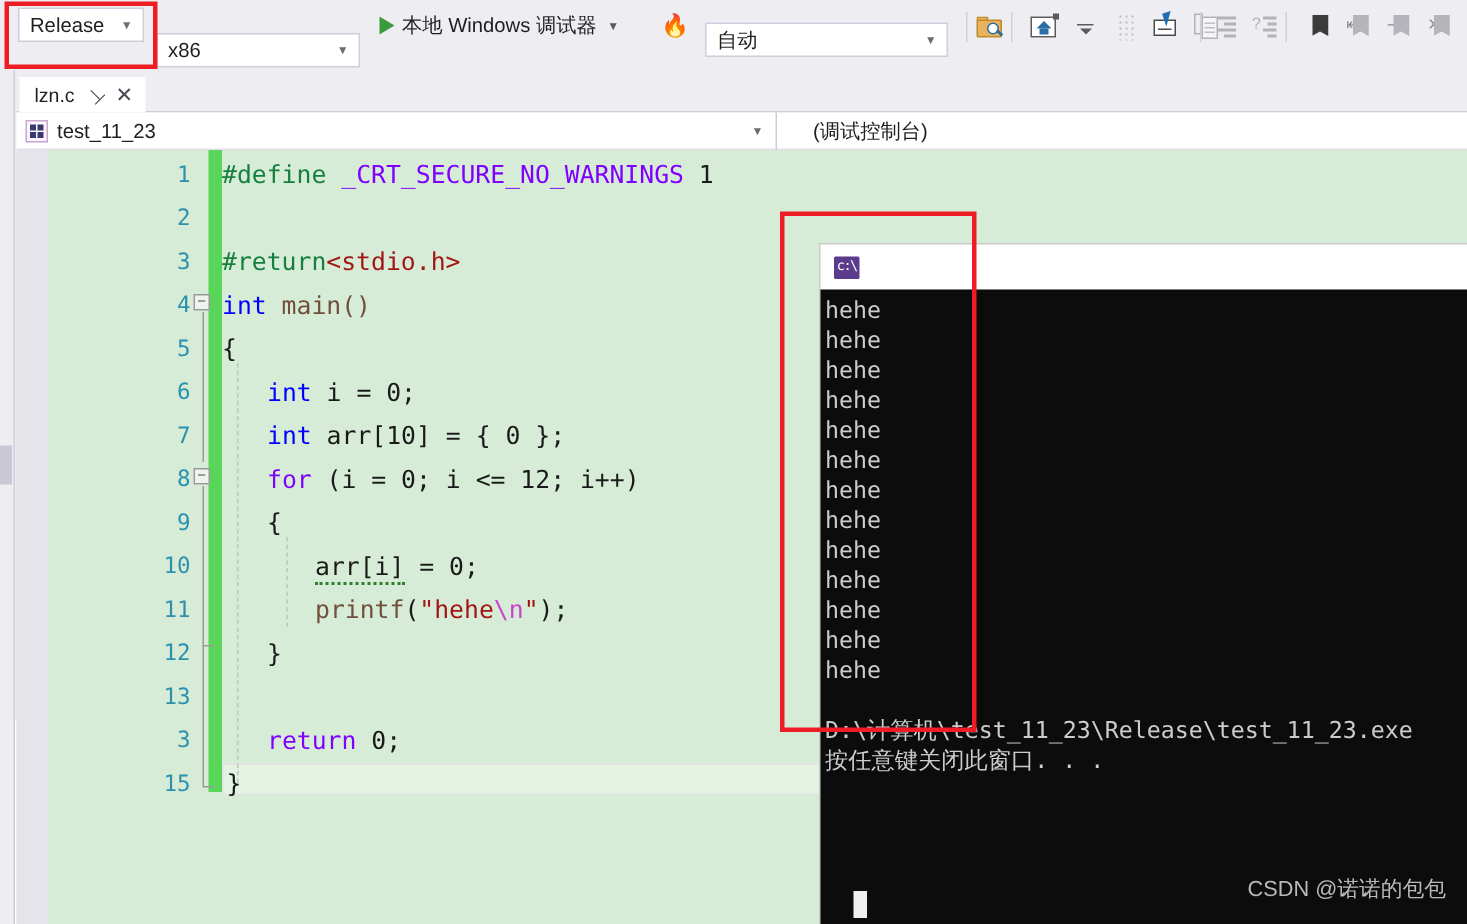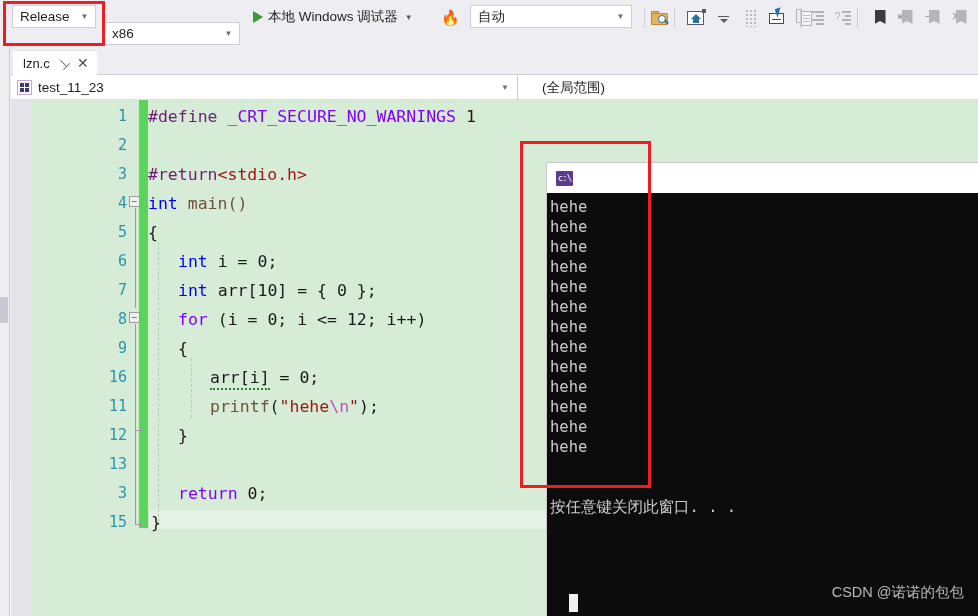--- a/index.html
+++ b/index.html
@@ -19,21 +19,21 @@
   }
   .combo {
     height: 23px; background: #ffffff; border: 1px solid #cccedb;
     display: flex; align-items: center; padding: 0 4px 0 7px;
     font-size: 13.5px; color: #1e1e1e; position: relative;
   }
   .combo .label { flex: 1; white-space: nowrap; }
   .combo .caret { width: 13px; text-align: center; color: #6d6d6d; font-size: 8px; line-height: 1; }
   #combo-config { position: absolute; left: 12px; top: 5px; width: 84px; }
   #combo-platform { position: absolute; left: 104px; top: 22px; width: 136px; }
-  #combo-auto { position: absolute; left: 470px; top: 5px; width: 162px; }
+  #combo-auto { position: absolute; left: 470px; top: 15px; width: 162px; }
 
   .run-btn {
     position: absolute; left: 250px; top: 6px; height: 22px;
     display: flex; align-items: center; gap: 5px;
     padding: 0 3px; font-size: 13.5px; color: #1e1e1e; white-space: nowrap;
   }
   .play-tri {
     width: 0; height: 0; border-left: 10px solid #3c9a3c;
     border-top: 6px solid transparent; border-bottom: 6px solid transparent;
   }
@@ -150,21 +150,21 @@
   .linenums { position: absolute; left: 21px; top: 0; width: 107px; height: 516px; background: #d7ecd7; }
   .lnum { position: absolute; right: 12px; font-family: "DejaVu Sans Mono", monospace;
     font-size: 15px; color: #2b91af; text-align: right; }
   .changebar { position: absolute; left: 128px; top: 0; width: 9px; height: 428px; background: #59d659; }
   .codearea { position: absolute; left: 137px; top: 0; width: 830px; height: 516px; }
   .cline {
     position: absolute; left: 0; white-space: pre;
     font-family: "DejaVu Sans Mono", monospace; font-size: 16.5px; line-height: 19px;
     color: #1a1a1a; letter-spacing: 0px;
   }
-  .k-gray   { color: #701a75; }
+  .k-gray   { color: #15803d; }
   .k-purple { color: #8000ff; }
   .k-blue   { color: #0000ff; }
   .k-red    { color: #a31515; }
   .k-str    { color: #a31515; }
   .k-esc    { color: #cc44cc; }
   .k-brown  { color: #70503a; }
   .k-dark   { color: #1a1a1a; }
   .squiggle { border-bottom: 2px dotted #2e7d32; padding-bottom: 1px; }
 
   .fold-box { position: absolute; width: 11px; height: 11px; border: 1px solid #9a9a9a;
@@ -339,38 +339,38 @@
         <span class="border"></span>
         <span class="sq" style="left:3px;top:3px;width:4px;height:4px"></span>
         <span class="sq" style="left:3px;top:8px;width:4px;height:4px"></span>
         <span class="sq" style="left:8px;top:3px;width:4px;height:4px"></span>
         <span class="sq" style="left:8px;top:8px;width:4px;height:4px"></span>
       </span>
       <span>test_11_23</span>
       <span class="caret">▼</span>
     </div>
     <div class="nav-cell" id="nav-member">
-      <span>(全局范围)</span>
+      <span>(调试控制台)</span>
     </div>
   </div>
 
   <div class="editor">
     <div class="gutter-bg"></div>
 
     <div class="linenums">
       <span class="lnum" style="top:7px">1</span>
       <span class="lnum" style="top:36px">2</span>
       <span class="lnum" style="top:65px">3</span>
       <span class="lnum" style="top:94px">4</span>
       <span class="lnum" style="top:123px">5</span>
       <span class="lnum" style="top:152px">6</span>
       <span class="lnum" style="top:181px">7</span>
       <span class="lnum" style="top:210px">8</span>
       <span class="lnum" style="top:239px">9</span>
-      <span class="lnum" style="top:268px">16</span>
+      <span class="lnum" style="top:268px">10</span>
       <span class="lnum" style="top:297px">11</span>
       <span class="lnum" style="top:326px">12</span>
       <span class="lnum" style="top:355px">13</span>
       <span class="lnum" style="top:384px">3</span>
       <span class="lnum" style="top:413px">15</span>
     </div>
 
     <div class="changebar"></div>
 
     <div class="codearea">
@@ -430,20 +430,21 @@
       <div class="cout" style="top:64px">hehe</div>
       <div class="cout" style="top:84px">hehe</div>
       <div class="cout" style="top:104px">hehe</div>
       <div class="cout" style="top:124px">hehe</div>
       <div class="cout" style="top:144px">hehe</div>
       <div class="cout" style="top:164px">hehe</div>
       <div class="cout" style="top:184px">hehe</div>
       <div class="cout" style="top:204px">hehe</div>
       <div class="cout" style="top:224px">hehe</div>
       <div class="cout" style="top:244px">hehe</div>
+      <div class="cout" style="top:284px">D:\计算机\test_11_23\Release\test_11_23.exe</div>
       <div class="cout" style="top:304px">按任意键关闭此窗口. . .</div>
       <div class="ccaret"></div>
       <div class="watermark">CSDN @诺诺的包包</div>
     </div>
   </div>
 
   <div class="redbox" id="redbox-config"></div>
   <div class="redbox" id="redbox-console"></div>
 
 </div>

